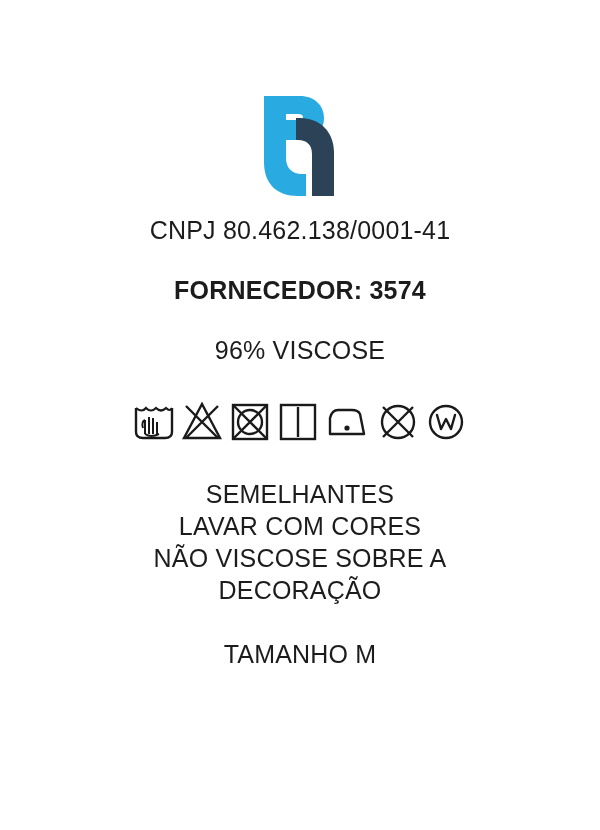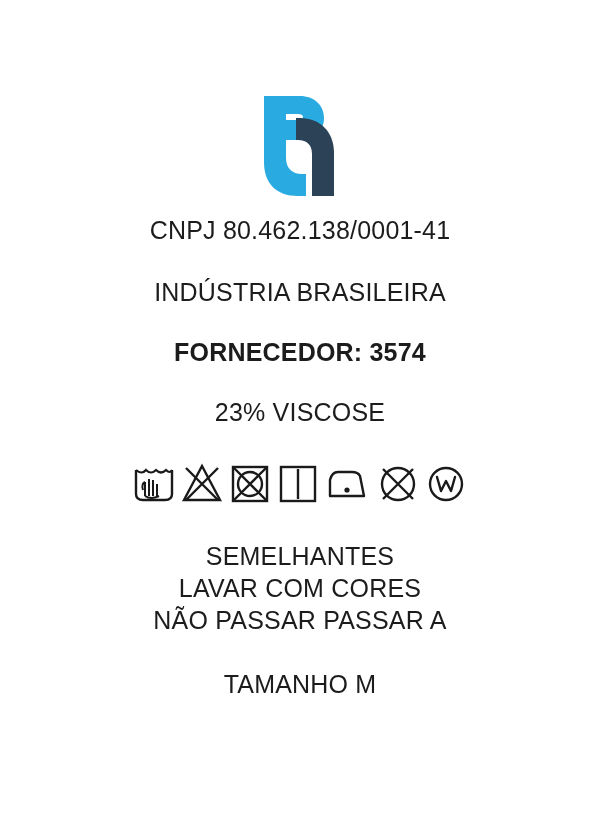--- a/index.html
+++ b/index.html
@@ -72,26 +72,25 @@
       <path d="M24 8 h22 v62 c0 10 6 16 16 16 h4 v22 h-8 c-22 0 -34 -13 -34 -34 z" fill="#29ABE2"></path>
 
       <path d="M46 8 h14 c14 0 24 9 24 22 0 13 -10 22 -24 22 h-14 v-20 h12 c3 0 5 -1 5 -3 0 -2 -2 -3 -5 -3 h-12 z" fill="#29ABE2"></path>
 
       <path d="M60 30 c20 0 34 14 34 34 v44 h-22 v-42 c0 -9 -5 -14 -14 -14 h-2 v-22 z" fill="#2B4257"></path>
     </svg>
   </div>
 
   <div class="text-line cnpj">CNPJ 80.462.138/0001-41</div>
 
-  <div class="text-line industria">INDÚSTRIA BRASILEIRA</div>
 
   <div class="text-line fornecedor">FORNECEDOR: 3574</div>
 
   <div class="composition">
-    <div class="text-line">23% VISCOSE</div>
+    <div class="text-line">96% VISCOSE</div>
   </div>
 
   <div class="care-symbols">
 
     <svg width="44" height="46" viewBox="0 0 44 46">
       <path d="M4 10 L4 34 Q4 40 11 40 L33 40 Q40 40 40 34 L40 10" fill="none" stroke="#1a1a1a" stroke-width="2.4"></path>
       <path d="M4 10 q6 5 10 0 q5 5 10 0 q5 5 10 0 q4 4 6 0" fill="none" stroke="#1a1a1a" stroke-width="2.2"></path>
       <path d="M13 36 L13 22 M17 36 L17 19 M21 36 L21 20 M25 36 L25 24" fill="none" stroke="#1a1a1a" stroke-width="2"></path>
       <path d="M11 30 q-2 -6 2 -8" fill="none" stroke="#1a1a1a" stroke-width="2"></path>
       <path d="M13 36 q6 4 14 0" fill="none" stroke="#1a1a1a" stroke-width="2"></path>
@@ -126,18 +125,19 @@
     <svg width="44" height="46" viewBox="0 0 44 46">
       <circle cx="22" cy="24" r="16" fill="none" stroke="#1a1a1a" stroke-width="2.4"></circle>
       <path d="M13 17 L17 31 L22 21 L27 31 L31 17" fill="none" stroke="#1a1a1a" stroke-width="2.4" stroke-linejoin="round" stroke-linecap="round"></path>
     </svg>
 
   </div>
 
   <div class="instructions">
     <div class="text-line">SEMELHANTES</div>
     <div class="text-line">LAVAR COM CORES</div>
-    <div class="text-line">NÃO PASSAR PASSAR A</div>
+    <div class="text-line">NÃO VISCOSE SOBRE A</div>
+    <div class="text-line">DECORAÇÃO</div>
   </div>
 
   <div class="text-line size">TAMANHO M</div>
 
 </div>
 
 </body></html>

